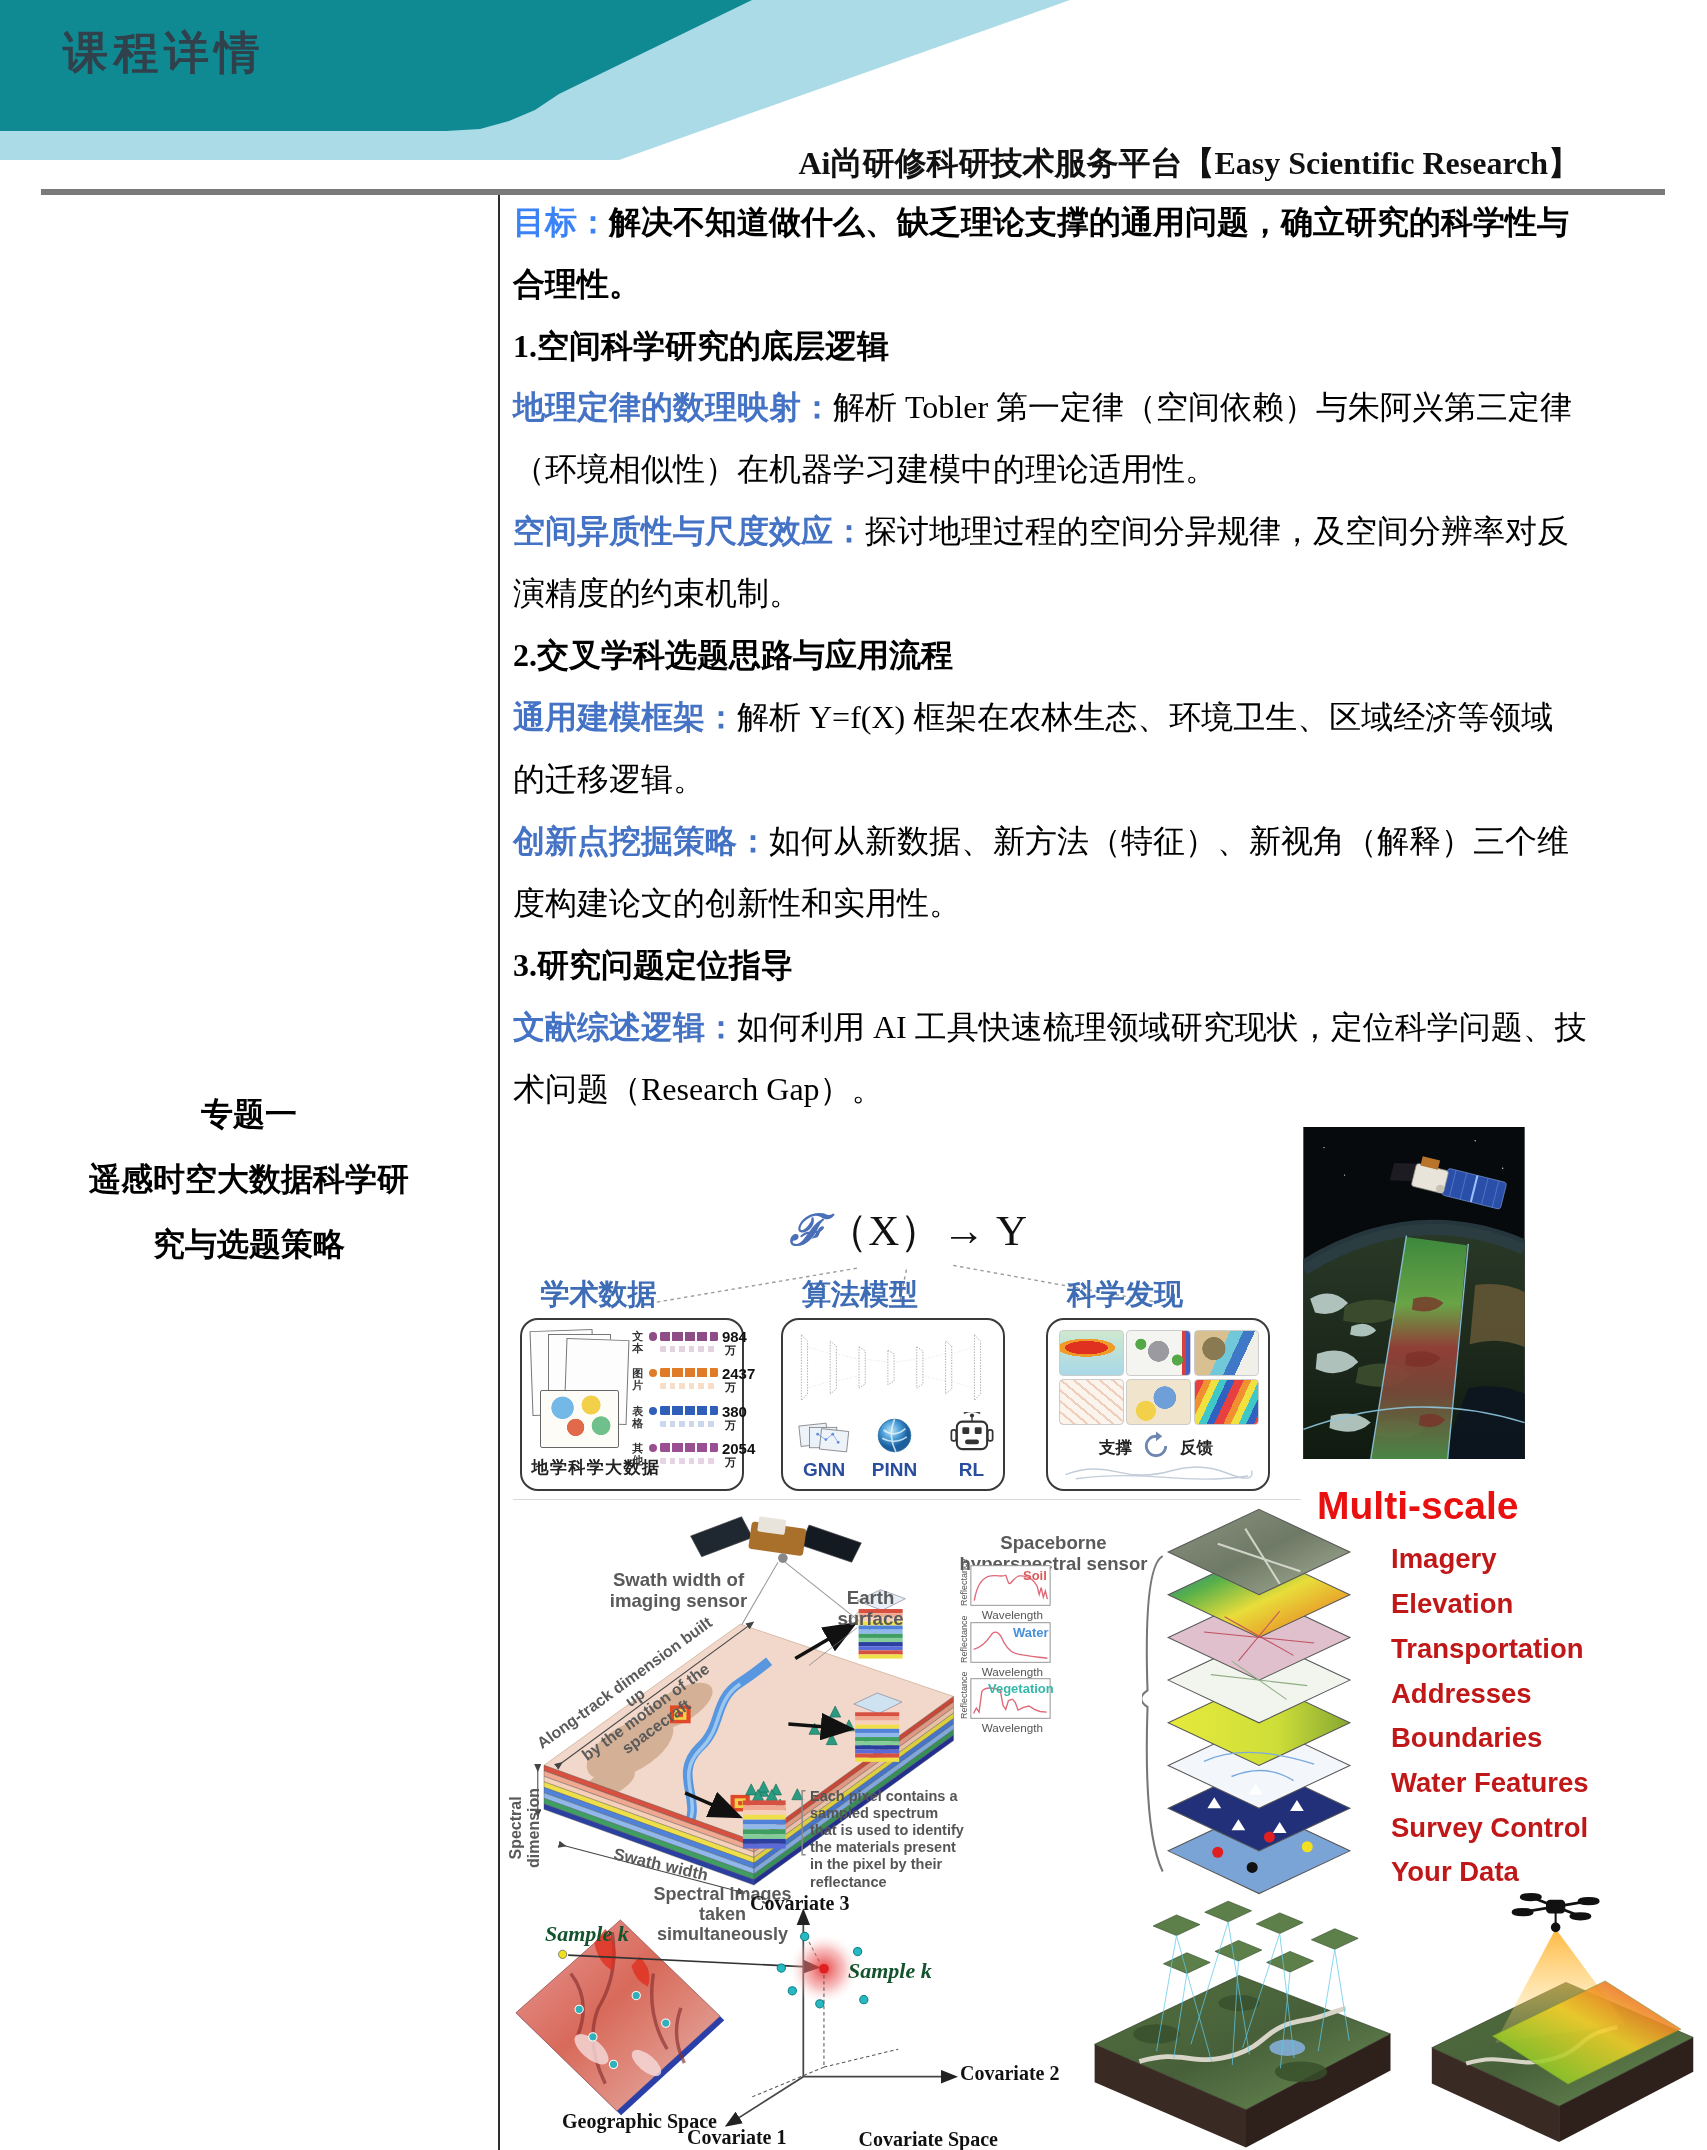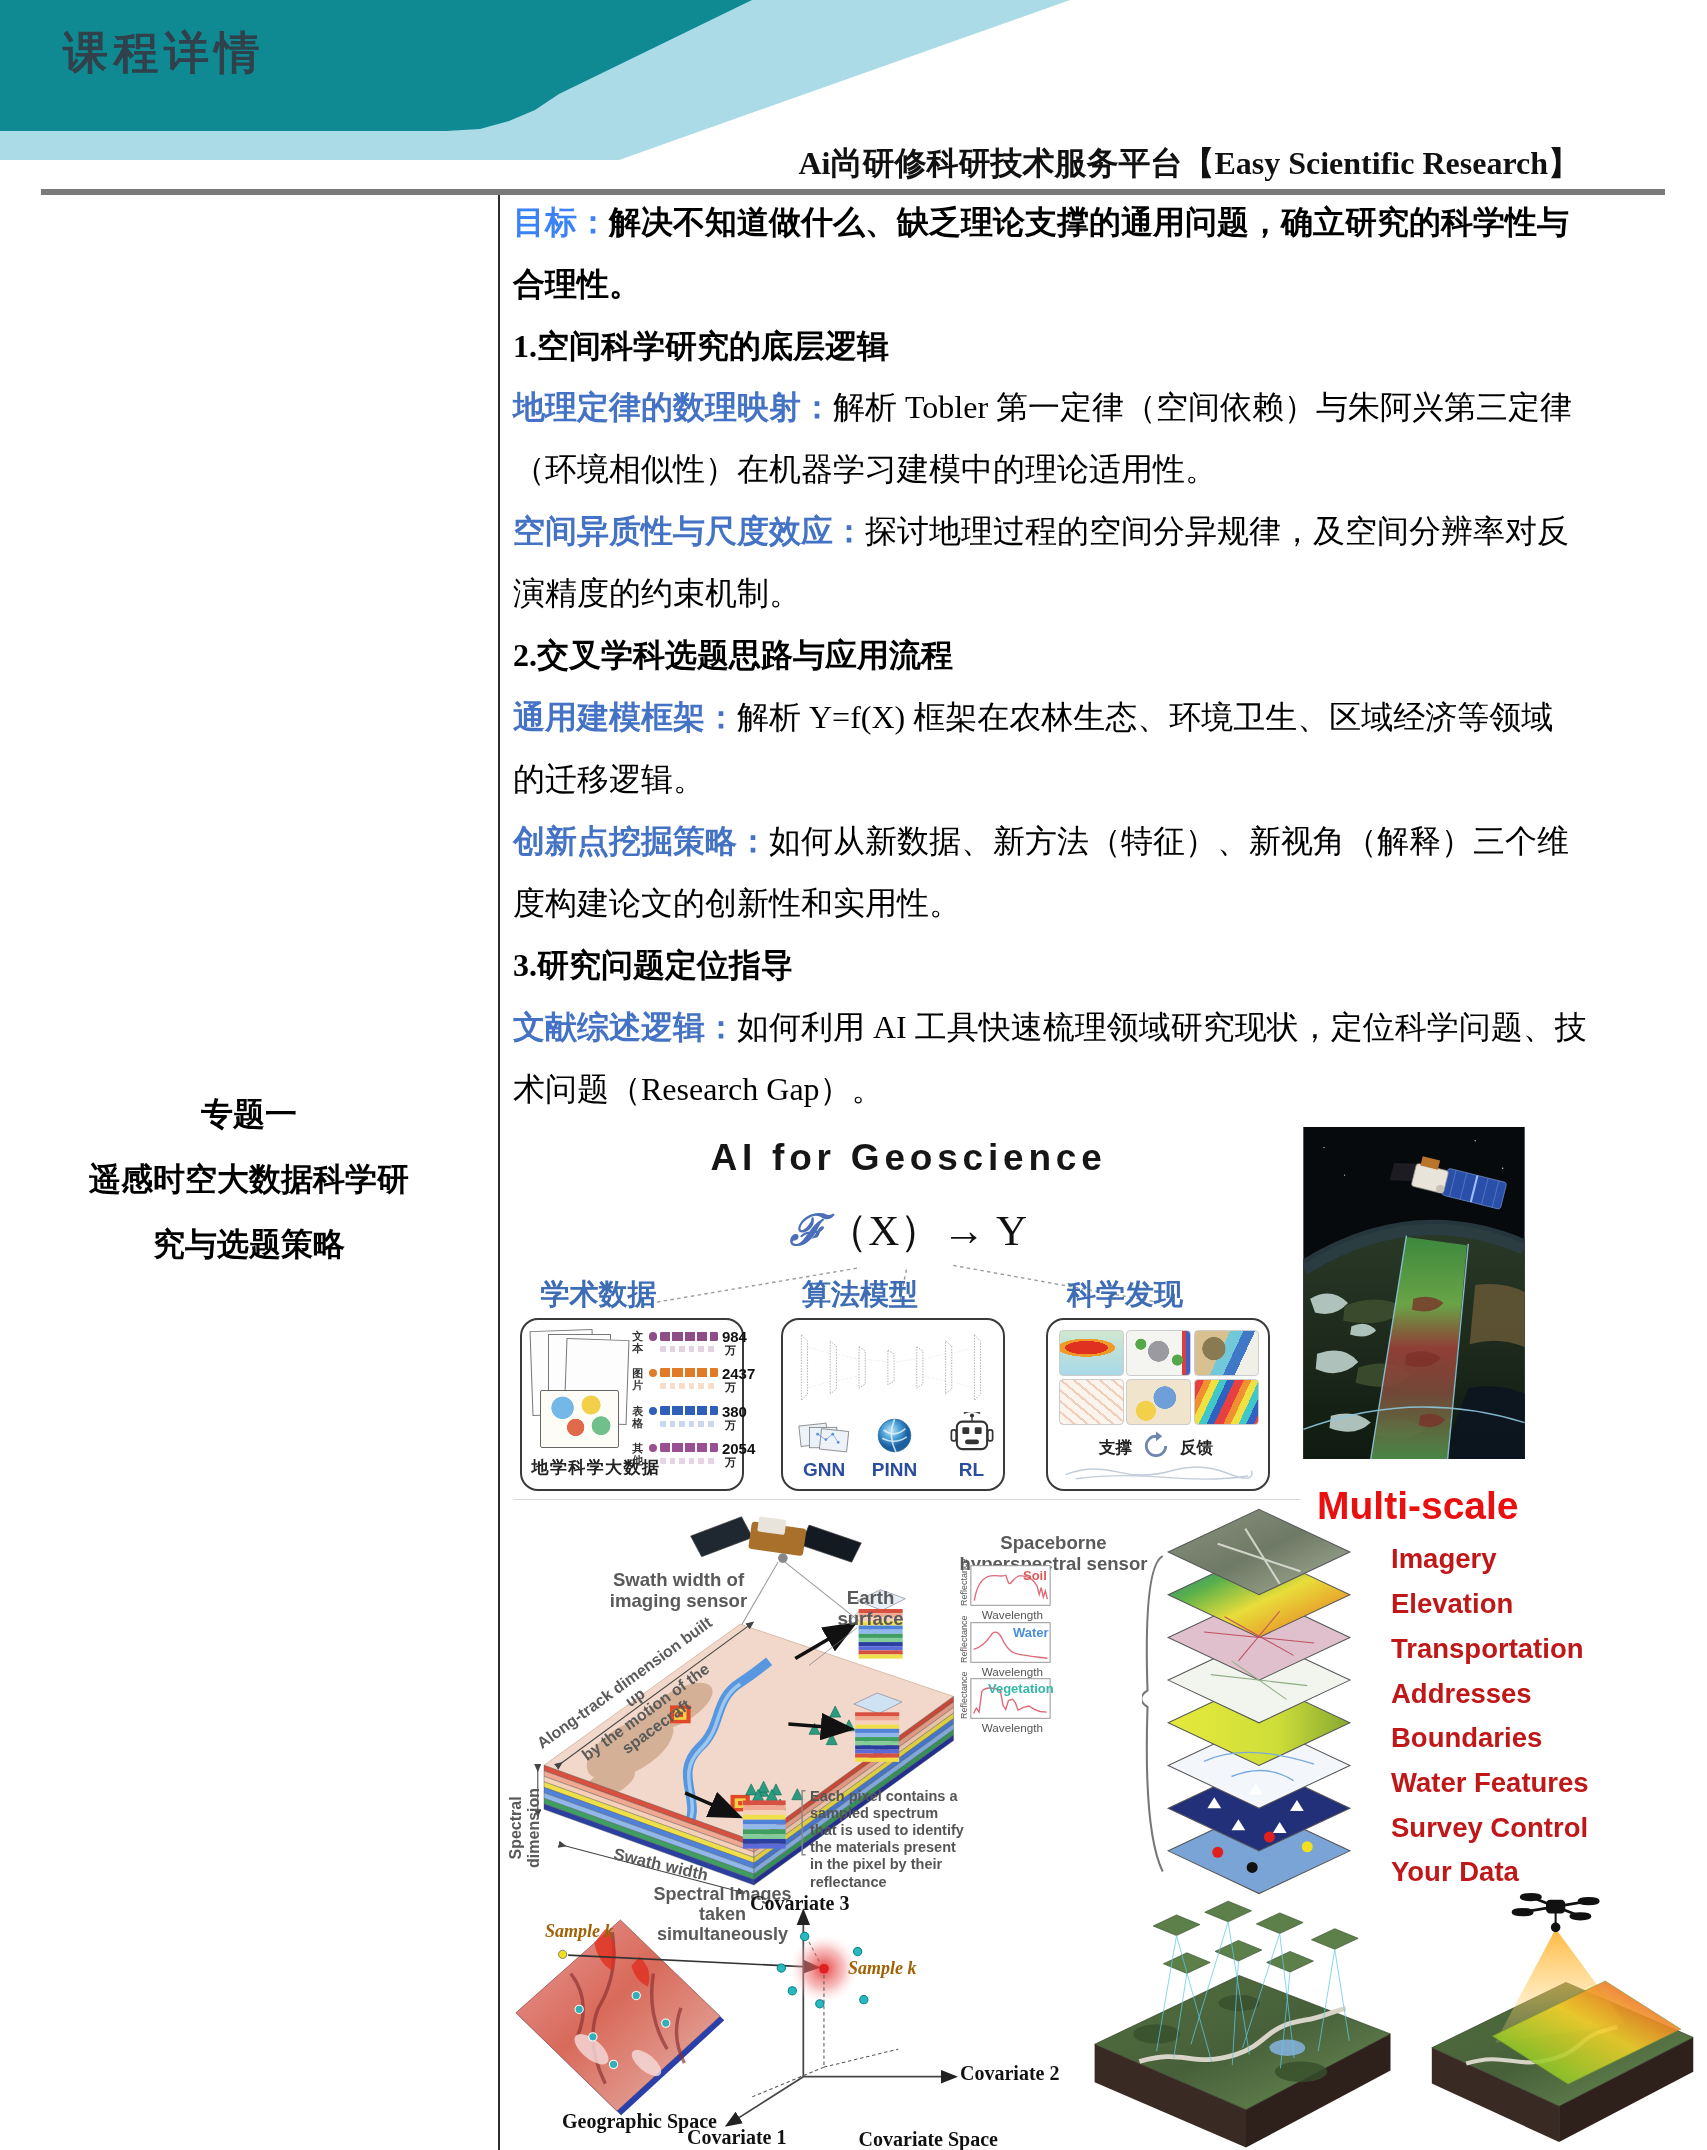--- a/index.html
+++ b/index.html
@@ -50,21 +50,21 @@
   
   .fig4{left:513px;top:1507px;width:654px;height:403px;}
   .greylab{font-family:"Liberation Sans","DejaVu Sans",sans-serif;font-weight:bold;color:#5a5a5a;line-height:1.12;text-align:center;}
   .pixelnote{font-family:"Liberation Sans","DejaVu Sans",sans-serif;font-weight:bold;font-size:14.5px;color:#555;line-height:1.18;}
   .specname{font-family:"Liberation Sans","DejaVu Sans",sans-serif;font-weight:bold;font-size:13px;}
   .specaxis{font-family:"Liberation Sans","DejaVu Sans",sans-serif;font-weight:normal;font-size:11.7px;color:#555;}
   .specy{font-family:"Liberation Sans","DejaVu Sans",sans-serif;font-size:9px;color:#555;transform:rotate(-90deg);transform-origin:left top;}
   
   .fig5{left:509px;top:1891px;width:557px;height:258px;}
   .serifbold{font-weight:bold;font-size:20px;color:#111;}
-  .samplelab{font-style:italic;font-weight:bold;font-size:18px;color:#a16207;}
+  .samplelab{font-style:italic;font-weight:bold;font-size:22px;color:#14532d;}
   
   .fig6{left:1074px;top:1886px;width:633px;height:265px;}
 </style>
 </head>
 <body>
 
 <div id="page">
 
   <div class="abs hdr-light"></div>
   <div class="abs hdr-teal"></div>
@@ -89,21 +89,20 @@
   <div class="abs tl b" style="top:635px"><span>2.交叉学科选题思路与应用流程</span></div>
   <div class="abs tl" style="top:697px"><span class="lead">通用建模框架：</span><span>解析 Y=f(X) 框架在农林生态、环境卫生、区域经济等领域</span></div>
   <div class="abs tl" style="top:759px"><span>的迁移逻辑。</span></div>
   <div class="abs tl" style="top:821px"><span class="lead">创新点挖掘策略：</span><span>如何从新数据、新方法（特征）、新视角（解释）三个维</span></div>
   <div class="abs tl" style="top:883px"><span>度构建论文的创新性和实用性。</span></div>
   <div class="abs tl b" style="top:945px"><span>3.研究问题定位指导</span></div>
   <div class="abs tl" style="top:1007px"><span class="lead">文献综述逻辑：</span><span>如何利用 AI 工具快速梳理领域研究现状，定位科学问题、技</span></div>
   <div class="abs tl" style="top:1069px"><span>术问题（Research Gap）。</span></div>
 
   <div class="abs fig1">
-    <div class="abs fig1-title">AI for Geoscience</div>
     <div class="abs fig1-formula">
       <span class="fs">ℱ</span><span>（X）→ Y</span>
     </div>
     <svg class="abs" style="left:0;top:131px" width="791" height="62" viewBox="0 0 1150 90">
       <line x1="500" y1="22" x2="205" y2="72" stroke="#9a9a9a" stroke-width="2" stroke-dasharray="5,5"></line>
       <line x1="572" y1="24" x2="562" y2="72" stroke="#9a9a9a" stroke-width="2" stroke-dasharray="5,5"></line>
       <line x1="640" y1="18" x2="940" y2="72" stroke="#9a9a9a" stroke-width="2" stroke-dasharray="5,5"></line>
     </svg>
     <div class="abs fig1-col" style="left:27.5px">学术数据</div>
     <div class="abs fig1-col" style="left:289px">算法模型</div>

